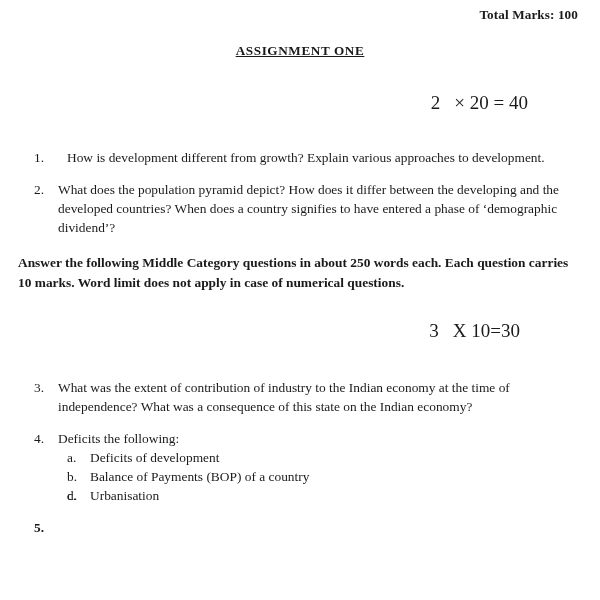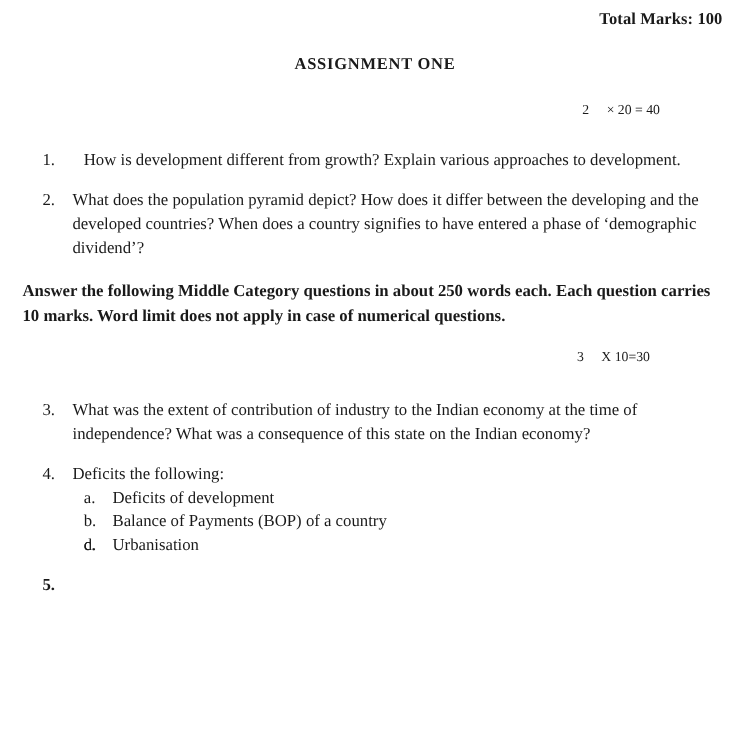--- a/index.html
+++ b/index.html
@@ -33,40 +33,41 @@
     letter-spacing: 0.1px;
   }
 
   
   .section-heading {
     text-align: center;
     font-weight: bold;
     font-size: 13.2px;
     letter-spacing: 0.6px;
     margin-top: 20px;
+    text-decoration: underline;
   }
   .section-heading.second {
     margin-top: 25px;
   }
 
   
   .instructions {
     font-weight: bold;
     font-size: 13.4px;
     line-height: 1.45;
     margin: 18px 18px 0 18px;
     text-align: left;
   }
   .instructions.second {
     margin-top: 16px;
   }
 
   
   .marks-line {
-    font-size: 11px;
+    font-size: 19px;
     margin-top: 11px;
     padding-right: 72px;
     text-align: right;
     white-space: pre;
   }
   .marks-line.second {
     margin-top: 6px;
     padding-right: 80px;
   }
   .marks-gap {

